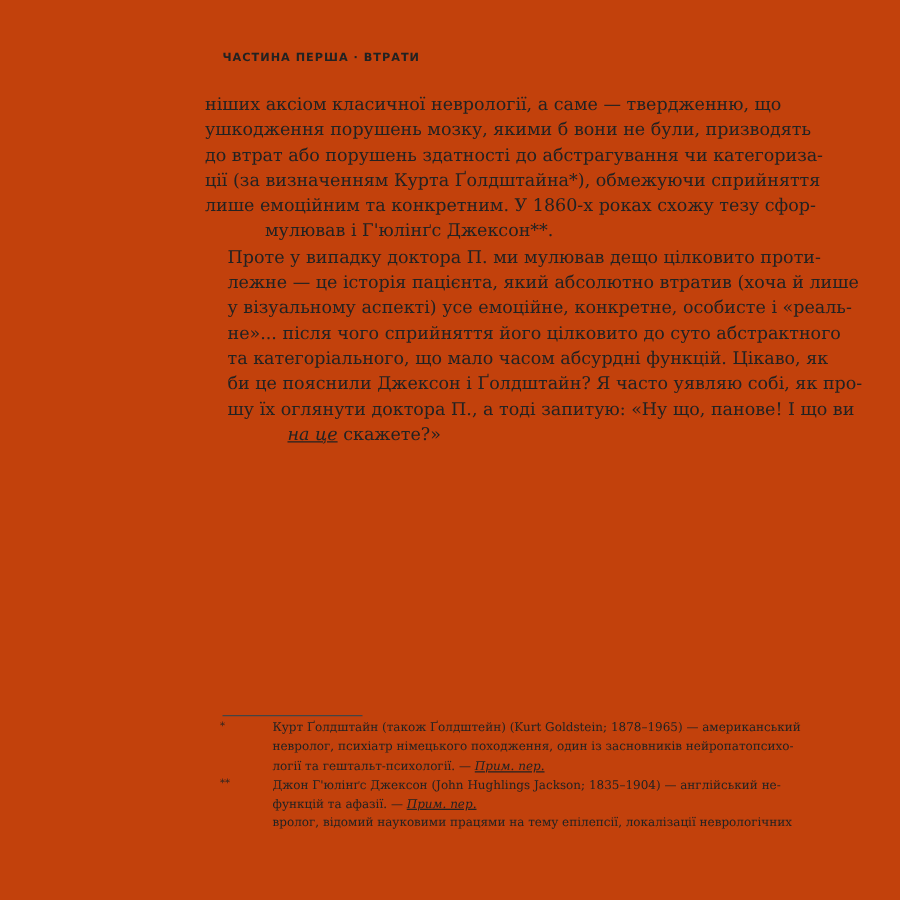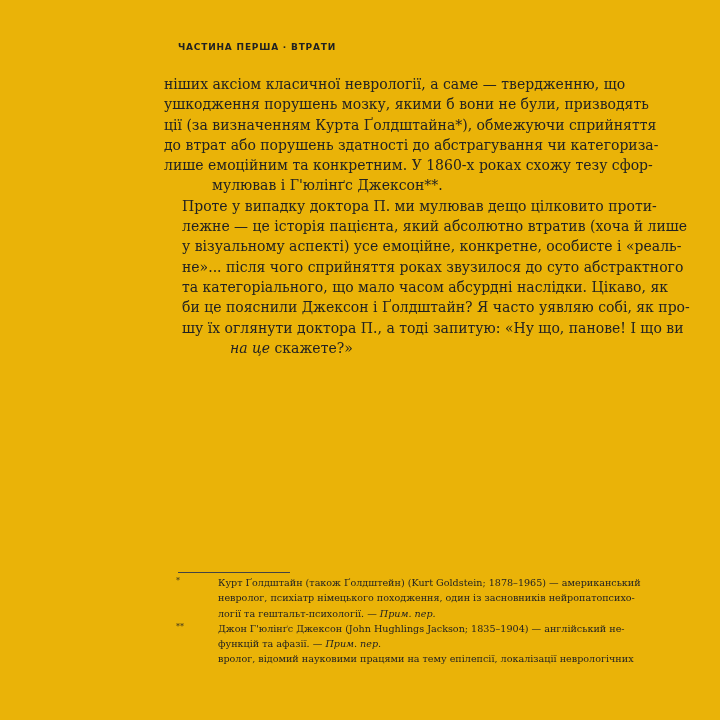--- a/index.html
+++ b/index.html
@@ -1,63 +1,63 @@
 <!DOCTYPE html>
 <html><head>
   <meta charset="utf-8">
   <style>
     html, body { margin: 0; padding: 0; background: #ffffff; }
     body { width: 720px; height: 720px; position: relative; overflow: hidden; }
-    .page { position: absolute; left: 0; top: 0; width: 720px; height: 720px; background: #eab308; }
+    .page { position: absolute; left: 0; top: 0; width: 720px; height: 720px; background: #c2410c; }
     .running-head {
       position: absolute; left: 178px; top: 42px;
       font-family: "DejaVu Sans", sans-serif; font-size: 9px; font-weight: bold;
       letter-spacing: 0.8px; color: #222;
     }
     .body-text {
       position: absolute; left: 164px; top: 74px; width: 362px;
       font-family: "DejaVu Serif", serif; font-size: 14px; line-height: 20.3px;
       color: #222; text-align: justify; hyphens: manual;
     }
     .body-text p { margin: 0; }
     .body-text p.indent { text-indent: 18px; }
     .body-text .line { display: block; text-align: justify; text-align-last: justify; white-space: nowrap; }
     .body-text .line.last { text-align-last: left; margin-left: 48px; }
-    em { font-style: italic; }
+    em { font-style: italic; text-decoration: underline; }
     .rule { position: absolute; left: 178px; top: 572px; width: 112px; height: 0; border-top: 1px solid #444; }
     .footnotes {
       position: absolute; left: 178px; top: 575px; width: 362px;
       font-family: "DejaVu Serif", serif; font-size: 9.6px; line-height: 15.3px; color: #222;
     }
     .fn { position: relative; padding-left: 10px; }
     .fn .marker { position: absolute; left: -2px; top: -2px; font-size: 8px; }
     .fn .line { display: block; text-align: justify; text-align-last: justify; white-space: nowrap; margin-left: 30px; }
     .fn .line.last { text-align-last: left; }
   </style>
 </head>
 <body>
 
 <div class="page">
   <div class="running-head">ЧАСТИНА ПЕРША · ВТРАТИ</div>
 
   <div class="body-text">
     <p>
       <span class="line">нiших аксiом класичної неврології, а саме — твердженню, що</span>
       <span class="line">ушкодження порушень мозку, якими б вони не були, призводять</span>
+      <span class="line">до втрат або порушень здатності до абстрагування чи категориза-</span>
       <span class="line">ції (за визначенням Курта Ґолдштайна*), обмежуючи сприйняття</span>
-      <span class="line">до втрат або порушень здатності до абстрагування чи категориза-</span>
       <span class="line">лише емоційним та конкретним. У 1860-х роках схожу тезу сфор-</span>
       <span class="line last">мулював і Г'юлінґс Джексон**.</span>
     </p>
     <p class="indent">
       <span class="line" style="text-indent:18px">Проте у випадку доктора П. ми мулював дещо цілковито проти-</span>
       <span class="line">лежне — це історія пацієнта, який абсолютно втратив (хоча й лише</span>
       <span class="line">у візуальному аспекті) усе емоційне, конкретне, особисте і «реаль-</span>
-      <span class="line">не»... після чого сприйняття роках звузилося до суто абстрактного</span>
-      <span class="line">та категоріального, що мало часом абсурдні наслідки. Цікаво, як</span>
+      <span class="line">не»... після чого сприйняття його цілковито до суто абстрактного</span>
+      <span class="line">та категоріального, що мало часом абсурдні функцій. Цікаво, як</span>
       <span class="line">би це пояснили Джексон і Ґолдштайн? Я часто уявляю собі, як про-</span>
       <span class="line">шу їх оглянути доктора П., а тоді запитую: «Ну що, панове! І що ви</span>
       <span class="line last"><em>на це</em><span> скажете?»</span></span>
     </p>
   </div>
 
   <div class="rule"></div>
 
   <div class="footnotes">
     <div class="fn">

